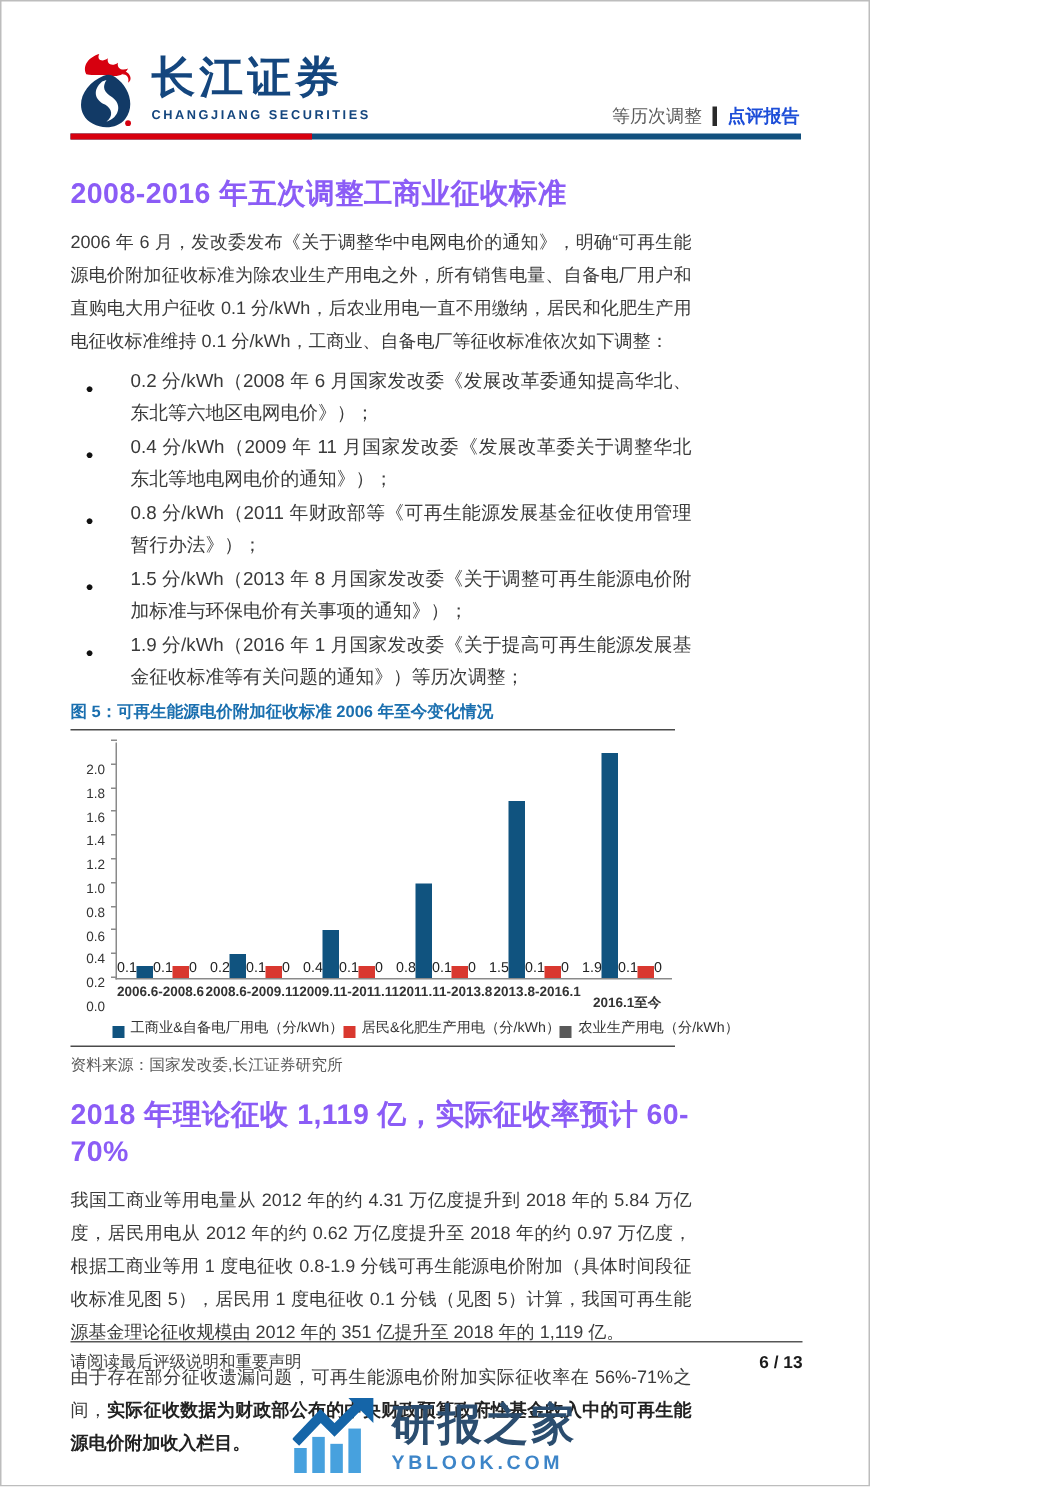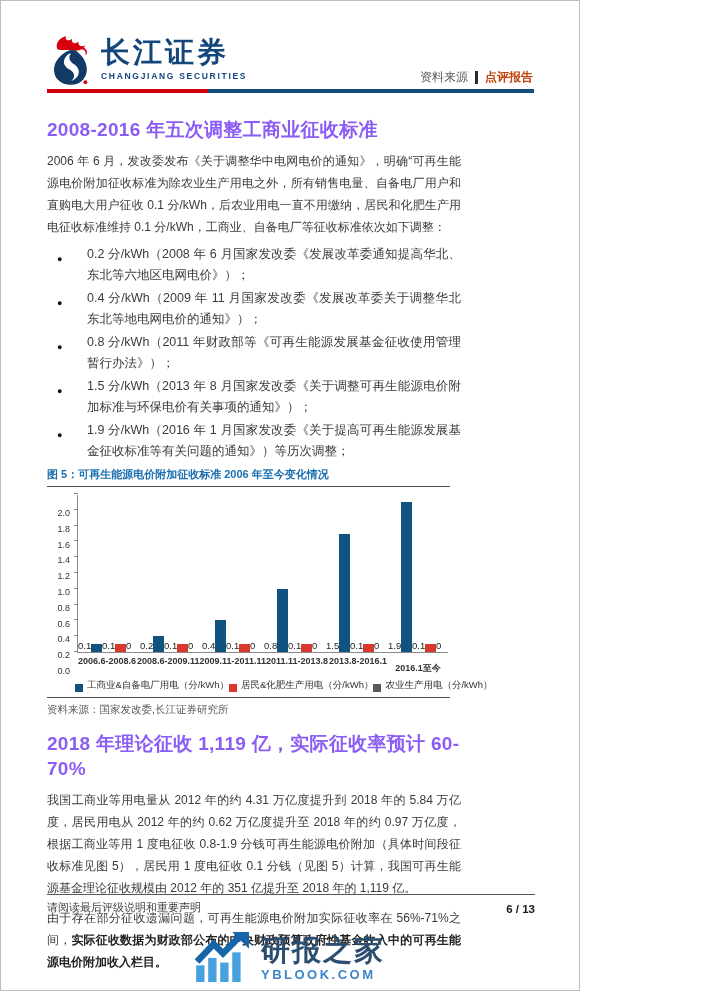--- a/index.html
+++ b/index.html
@@ -10,21 +10,21 @@
     font-family:Liberation Sans, sans-serif; color:#333;
   }
   
   .logo { position:absolute; left:44px; top:34px; display:flex; align-items:flex-start; gap:6px; }
   .logo-text { display:flex; flex-direction:column; }
   .logo-cn { font-size:29px; font-weight:bold; color:#14467e; letter-spacing:3px; line-height:34px; }
   .logo-en { font-size:8.5px; font-weight:bold; color:#14467e; letter-spacing:1.7px; margin-top:2px; }
   .header-right { position:absolute; right:46px; top:68px; font-size:12px; display:flex; align-items:center; gap:7px; }
   .hr-left { color:#5a5a5a; }
   .hr-sep { width:3px; height:13px; background:#2a2a2a; }
-  .hr-right { color:#c2410c; font-weight:bold; }
+  .hr-right { color:#1d4ed8; font-weight:bold; }
   .header-rule { position:absolute; left:46px; right:45px; top:88px; height:4px; background:#11507e; }
   .header-rule-red { position:absolute; left:0; top:0; bottom:0; width:161px; background:#d7000f; }
   
   .main { position:absolute; left:46px; top:116px; width:414px; }
   .sec-title { color:#8b5cf6; font-size:19px; font-weight:bold; line-height:25px; letter-spacing:0.3px; }
   .body-p { font-size:12px; line-height:22px; text-align:justify; margin-top:8px; color:#3a3a3a; }
   .bullets { list-style:none; margin-top:6px; }
   .bullets li { position:relative; padding-left:40px; font-size:12.5px; line-height:21px; text-align:justify; margin-bottom:2px; color:#3a3a3a; }
   .bullet-marker { position:absolute; left:10px; top:5px; font-size:9px; color:#111; }
   
@@ -74,21 +74,21 @@
       <path fill="#ffffff" d="M24,20 C17,26 19,33 26,36 C31,39 32,44 27,48 C36,45 38,36 31,31 C25,27 24,24 27,19 Z"></path>
       <circle cx="42" cy="49" r="2" fill="#d7000f"></circle>
     </svg>
     <div class="logo-text">
       <span class="logo-cn">长江证券</span>
       <span class="logo-en">CHANGJIANG SECURITIES</span>
     </div>
   </div>
 
   <div class="header-right">
-    <span class="hr-left">资料来源</span>
+    <span class="hr-left">等历次调整</span>
     <span class="hr-sep"></span>
     <span class="hr-right">点评报告</span>
   </div>
 
   <div class="header-rule">
     <div class="header-rule-red"></div>
   </div>
 
   <div class="main">
 

